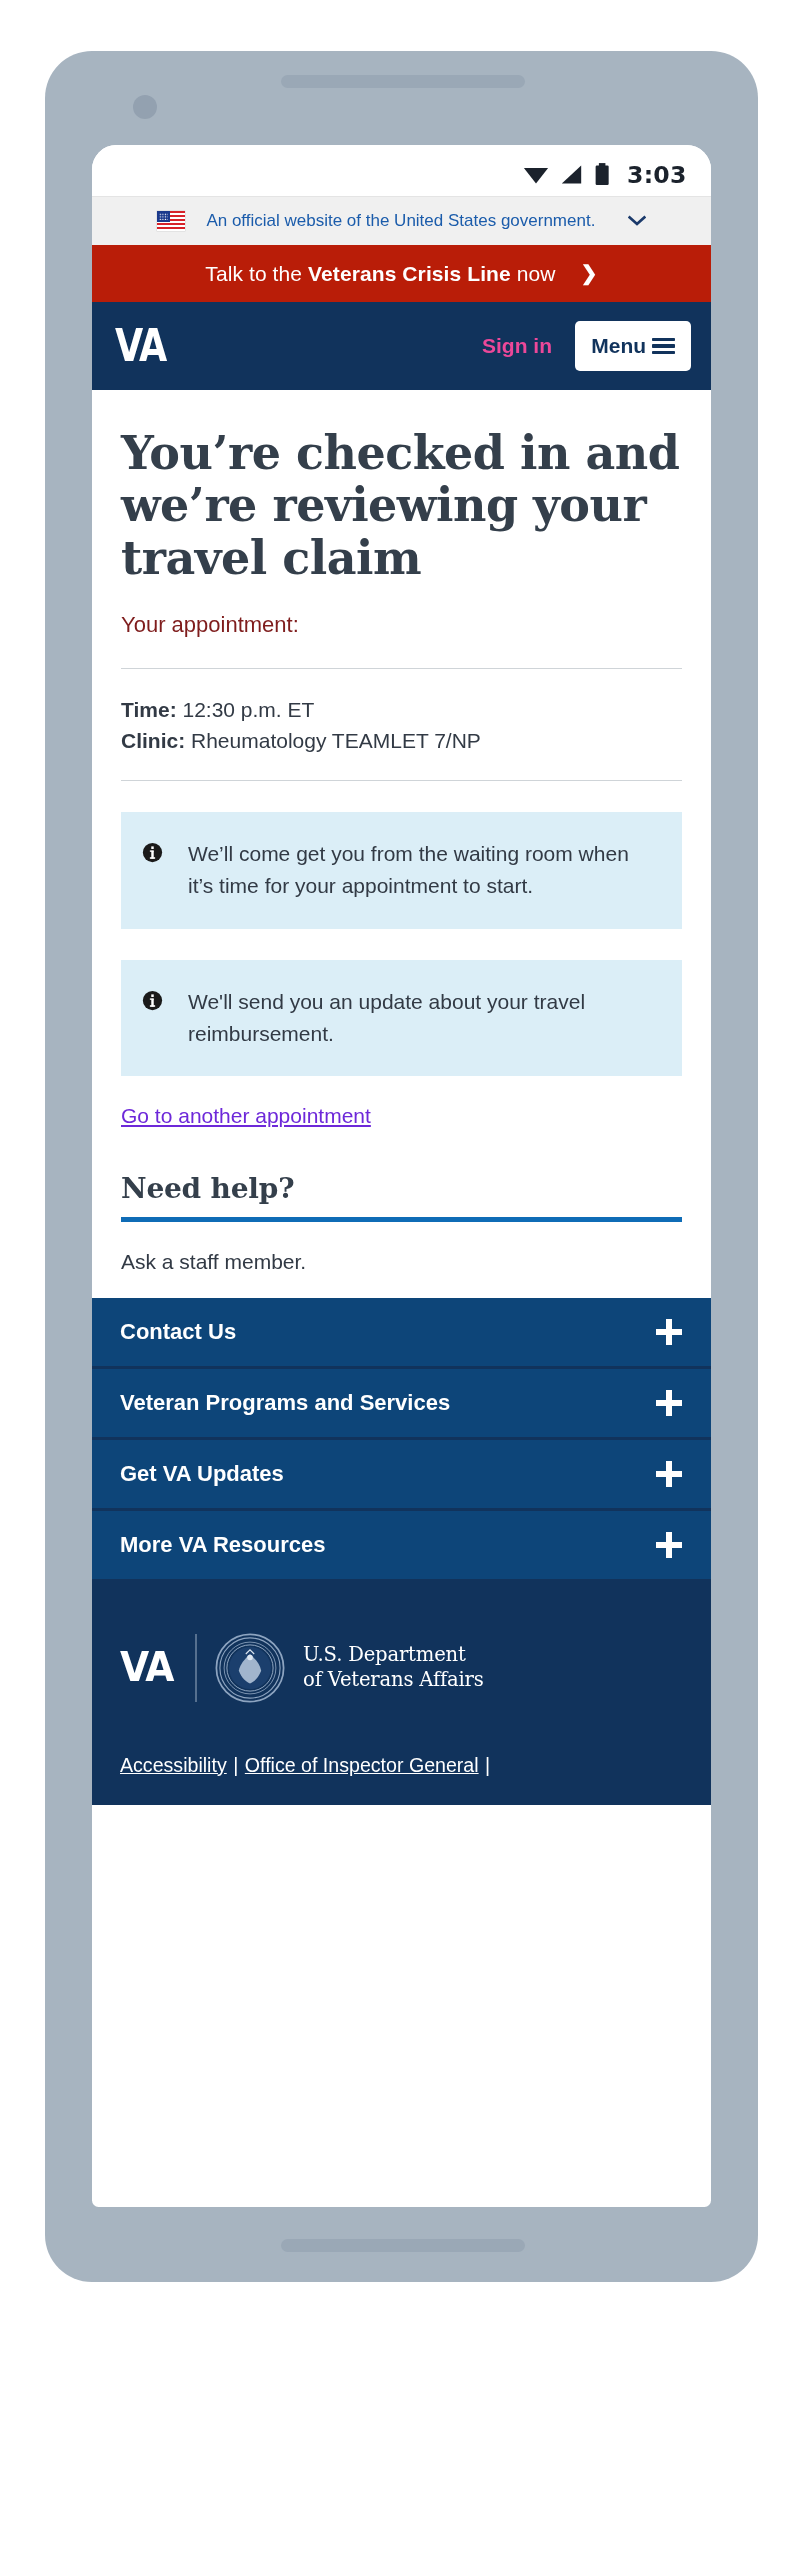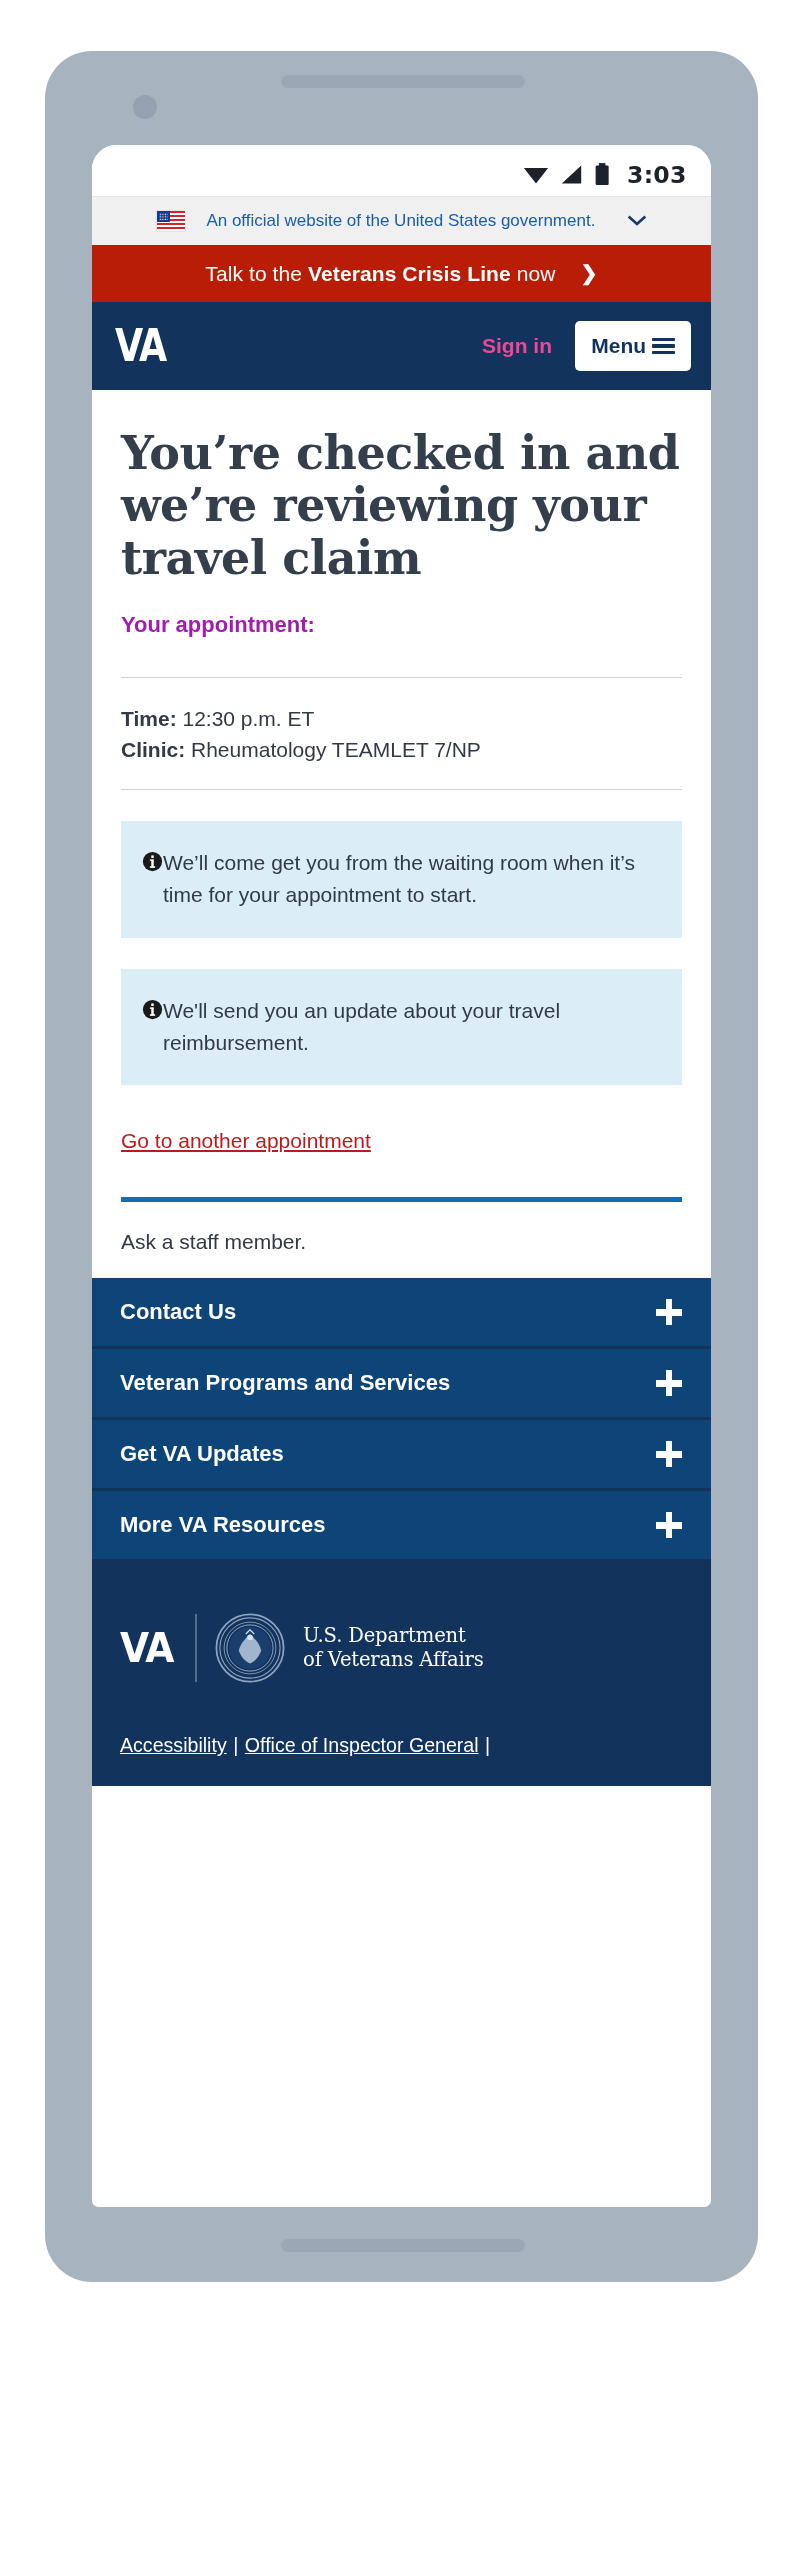--- a/index.html
+++ b/index.html
@@ -224,64 +224,63 @@
     font-family: "DejaVu Serif", serif;
     font-size: 46px;
     line-height: 1.14;
     color: #343f4b;
     font-weight: 700;
     letter-spacing: -0.5px;
     margin-bottom: 28px;
   }
   .appt-label {
     font-size: 22px;
-    color: #a21caf;
-    margin-bottom: 39px;
-    font-weight: bold;
+    color: #7f1d1d;
+    margin-bottom: 30px;
   }
   .rule {
     height: 0.8px;
     background: #cfd4d8;
     margin: 0;
   }
   .appt-details {
     padding: 24.4px 0 23px 0;
     font-size: 21px;
     color: #323a45;
     line-height: 1.52;
   }
   .appt-details b { font-weight: 700; }
 
   
   .alert {
     background: #dbeef7;
     margin-top: 31px;
     padding: 26px 24.4px 26px 21px;
     display: flex;
-    gap: 0;
+    gap: 25px;
     align-items: flex-start;
   }
   .info-icon {
     flex: none;
     width: 21px;
     height: 21px;
     margin-top: 4.1px;
   }
   .alert-text {
     font-size: 21px;
     line-height: 1.54;
     color: #323a45;
   }
 
   
   .appt-link {
     display: inline-block;
-    margin-top: 44px;
-    font-size: 21px;
-    color: #b91c1c;
+    margin-top: 28px;
+    font-size: 21px;
+    color: #6d28d9;
     text-decoration: underline;
     cursor: pointer;
   }
 
   
   .need-help-wrap { margin-top: 44px; }
   h2.need-help {
     font-family: "DejaVu Serif", serif;
     font-size: 28px;
     font-weight: 700;
@@ -474,20 +473,21 @@
           <rect x="10.6" y="10" width="2.8" height="9" fill="#ffffff"></rect>
           <rect x="9" y="17.4" width="6" height="1.8" fill="#ffffff"></rect>
           <rect x="9" y="9.6" width="4.4" height="1.6" fill="#ffffff"></rect>
         </svg>
         <div class="alert-text">We'll send you an update about your travel reimbursement.</div>
       </div>
 
       <a class="appt-link">Go to another appointment</a>
 
       <div class="need-help-wrap">
+        <h2 class="need-help">Need help?</h2>
         <div class="need-help-rule"></div>
         <div class="help-body">Ask a staff member.</div>
       </div>
 
     </div>
 
     <div class="footer">
 
       <div class="acc-item">
         <span class="acc-label">Contact Us</span>

